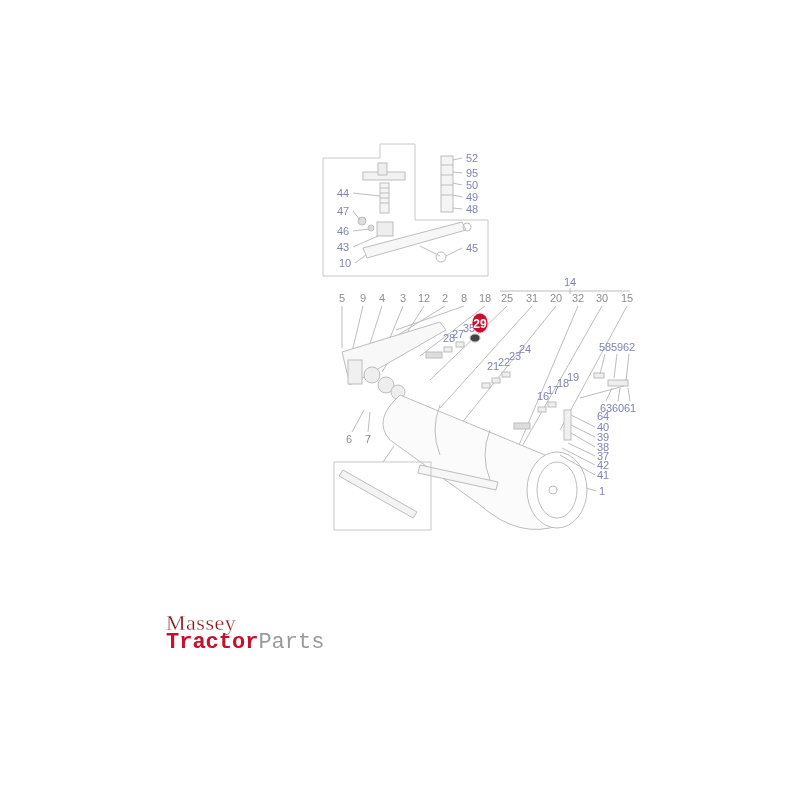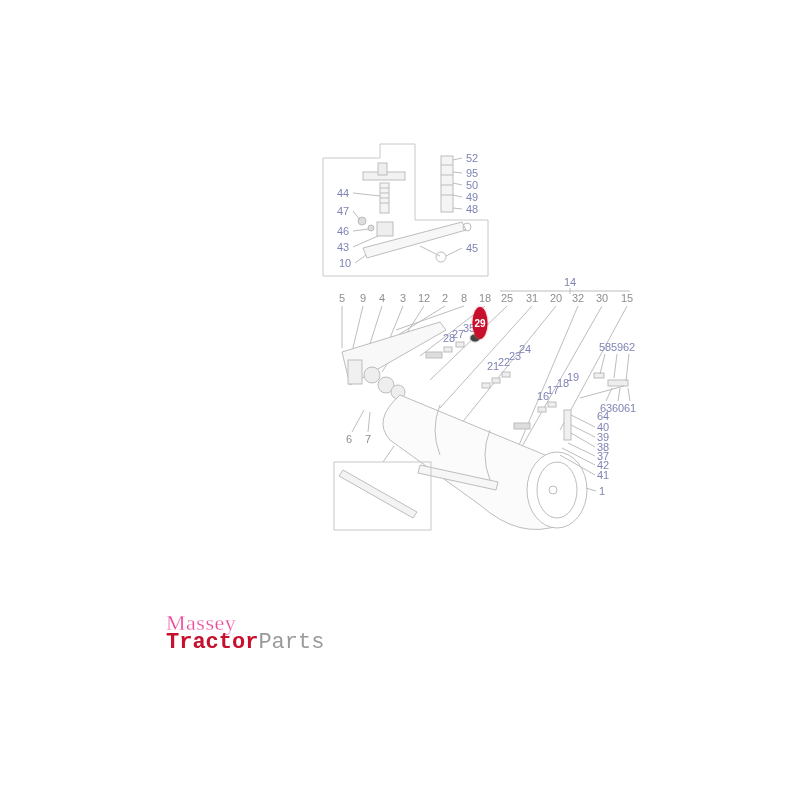--- a/index.html
+++ b/index.html
@@ -1,23 +1,23 @@
 <!DOCTYPE html>
 <html><head>
 <meta charset="utf-8">
 <style>
   html, body { margin:0; padding:0; background:#ffffff; }
   body { width:800px; height:800px; position:relative; overflow:hidden; font-family:"Liberation Sans", sans-serif; }
   #diagram { position:absolute; left:0; top:0; width:800px; height:800px; }
   .lbl { position:absolute; font-size:11px; color:#7f84b5; line-height:1; white-space:nowrap; transform:translate(-50%,-50%); cursor:pointer; }
   .lbl.grey { color:#8e8e8e; }
-  .badge { position:absolute; width:15px; height:32px; border-radius:50%; background:#c8102e; color:#fff; font-size:10px; font-weight:bold;
+  .badge { position:absolute; width:15px; height:19px; border-radius:50%; background:#c8102e; color:#fff; font-size:12px; font-weight:bold;
            display:flex; align-items:center; justify-content:center; transform:translate(-50%,-50%); box-shadow:0 0 2px #e66; cursor:pointer; }
   .logo { position:absolute; left:166px; top:612px; line-height:1; }
-  .logo .l1 { font-family:"Liberation Serif", serif; font-size:22px; color:#ec4899; letter-spacing:0.5px; display:block; -webkit-text-stroke:0.3px #fff; }
+  .logo .l1 { font-family:"Liberation Serif", serif; font-size:22px; color:#7f1d1d; letter-spacing:0.5px; display:block; -webkit-text-stroke:0.3px #fff; }
   .logo .l2 { display:block; font-size:22px; margin-top:-2px;font-family:Liberation Mono, monospace; }
   .logo .t { color:#c8102e; font-weight:bold; }
   .logo .p { color:#9a9a9a; font-weight:normal; }
 </style>
 </head>
 <body>
 
 <div id="diagram">
   <svg width="800" height="800" style="position:absolute;left:0;top:0">
     <g stroke="#bdbdbd" fill="none" stroke-width="1">

